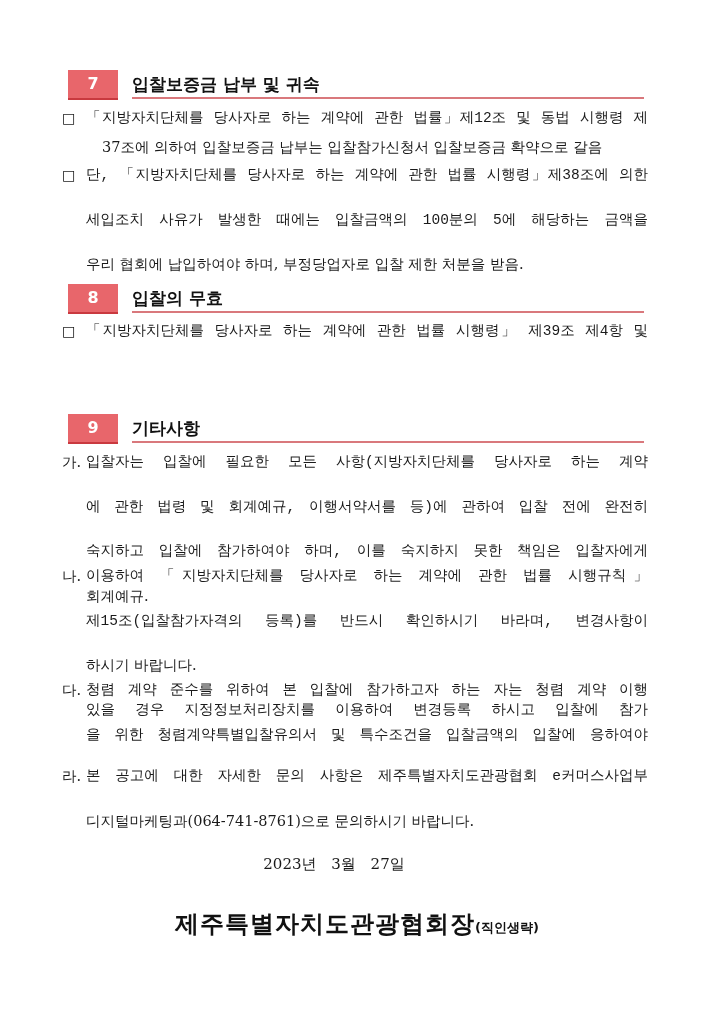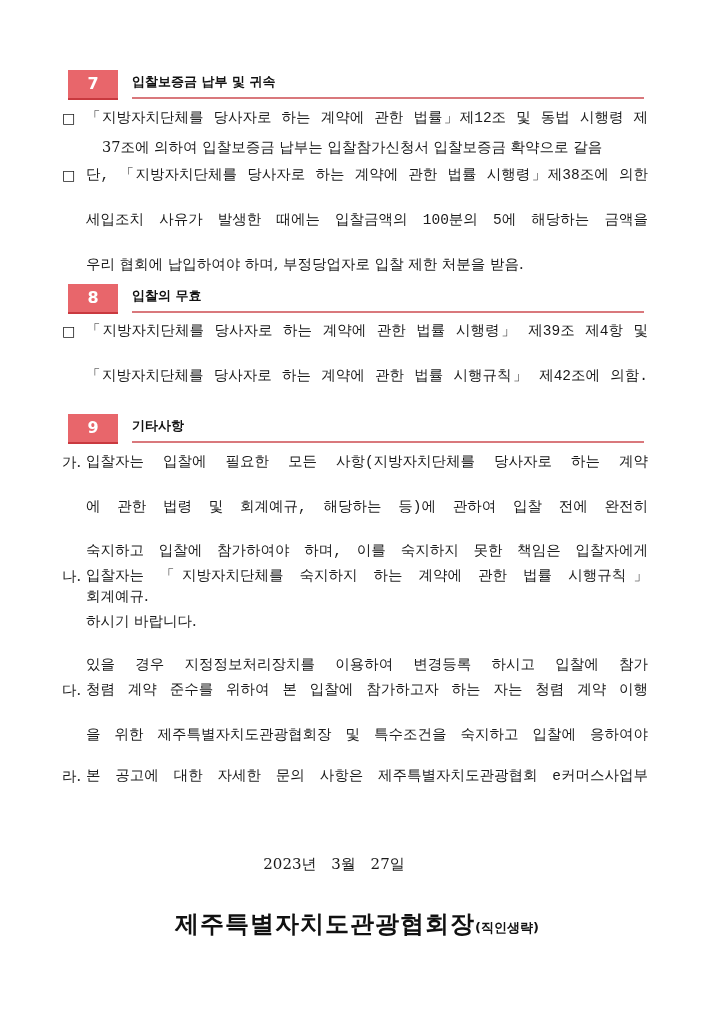--- a/index.html
+++ b/index.html
@@ -11,21 +11,21 @@
   .section-head { position: absolute; left: 68px; width: 576px; height: 32px; }
   .badge {
     position: absolute; left: 0; top: 0; width: 50px; height: 28px;
     background: #e8666b; border-bottom: 2px solid #c9393f;
     color: #ffffff; font-family: "DejaVu Sans", "Liberation Sans", sans-serif;
     font-weight: bold; font-size: 16px; text-align: center; line-height: 28px;
   }
   .head-title {
     position: absolute; left: 64px; top: 3px;
     font-family: "DejaVu Sans", "Liberation Sans", sans-serif;
-    font-weight: bold; font-size: 13px; color: #111; text-align: center;
+    font-weight: bold; font-size: 17px; color: #111; text-align: center;
   }
   .head-line {
     position: absolute; left: 64px; right: 0; top: 27px; height: 2px;
     background: #d9787c;
   }
   .para { position: absolute; left: 62px; width: 586px; font-size: 14.5px; line-height: 28.5px; }
   .para .row { display: flex; white-space: nowrap; }
   .para .bullet { width: 24px; flex: none; }
   .para .indent { padding-left: 24px; margin-top: 16px; }
   .para .indent-sm { padding-left: 40px; }
@@ -74,69 +74,72 @@
 <div class="section-head" style="top:284px;">
   <div class="badge">8</div>
   <div class="head-title">입찰의 무효</div>
   <div class="head-line"></div>
 </div>
 <div class="para" style="top:317px;">
   <div class="row">
       <span class="bullet">□</span>
       <span class="justify">「지방자치단체를 당사자로 하는 계약에 관한 법률 시행령」 제39조 제4항 및</span>
     </div>
-  <div class="row indent">
-      <span class="justify">「지방자치단체를 당사자로 하는 계약에 관한 법률 시행규칙」 제42조에 의함.</span>
-    </div>
 </div>
 
 <div class="section-head" style="top:414px;">
   <div class="badge">9</div>
   <div class="head-title">기타사항</div>
   <div class="head-line"></div>
 </div>
 <div class="para" style="top:448px;">
   <div class="row">
       <span class="bullet">가.</span>
       <span class="justify">입찰자는 입찰에 필요한 모든 사항(지방자치단체를 당사자로 하는 계약</span>
     </div>
   <div class="row indent">
-      <span class="justify">에 관한 법령 및 회계예규, 해당하는 등)에 관하여 입찰 전에 완전히</span>
+      <span class="justify">에 관한 법령 및 회계예규, 이행서약서를 등)에 관하여 입찰 전에 완전히</span>
     </div>
   <div class="row indent">
       <span class="justify">숙지하고 입찰에 참가하여야 하며, 이를 숙지하지 못한 책임은 입찰자에게</span>
     </div>
   <div class="row indent">
       <span>회계예규.</span>
     </div>
 </div>
 <div class="para" style="top:562px;">
   <div class="row">
       <span class="bullet">나.</span>
-      <span class="justify">입찰자는 「지방자치단체를 숙지하지 하는 계약에 관한 법률 시행규칙」</span>
+      <span class="justify">이용하여 「지방자치단체를 당사자로 하는 계약에 관한 법률 시행규칙」</span>
+    </div>
+  <div class="row indent">
+      <span class="justify">제15조(입찰참가자격의 등록)를 반드시 확인하시기 바라며, 변경사항이</span>
     </div>
   <div class="row indent">
       <span>하시기 바랍니다.</span>
     </div>
   <div class="row indent">
       <span class="justify">있을 경우 지정정보처리장치를 이용하여 변경등록 하시고 입찰에 참가</span>
     </div>
 </div>
 <div class="para" style="top:676px;">
   <div class="row">
       <span class="bullet">다.</span>
       <span class="justify">청렴 계약 준수를 위하여 본 입찰에 참가하고자 하는 자는 청렴 계약 이행</span>
     </div>
   <div class="row indent">
-      <span class="justify">을 위한 제주특별자치도관광협회장 및 특수조건을 숙지하고 입찰에 응하여야</span>
+      <span class="justify">을 위한 청렴계약특별입찰유의서 및 특수조건을 입찰금액의 입찰에 응하여야</span>
     </div>
 </div>
 <div class="para" style="top:762px;">
   <div class="row">
       <span class="bullet">라.</span>
       <span class="justify">본 공고에 대한 자세한 문의 사항은 제주특별자치도관광협회 e커머스사업부</span>
+    </div>
+  <div class="row indent">
+      <span>디지털마케팅과(064-741-8761)으로 문의하시기 바랍니다.</span>
     </div>
 </div>
 
 <div class="date">2023년 3월 27일</div>
 <div class="sign">
   <span>제주특별자치도관광협회장</span><span class="sub">(직인생략)</span>
 </div>
 
 </body></html>

